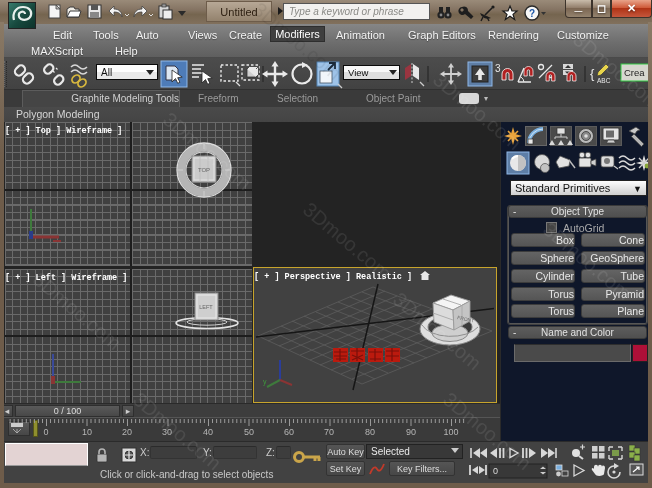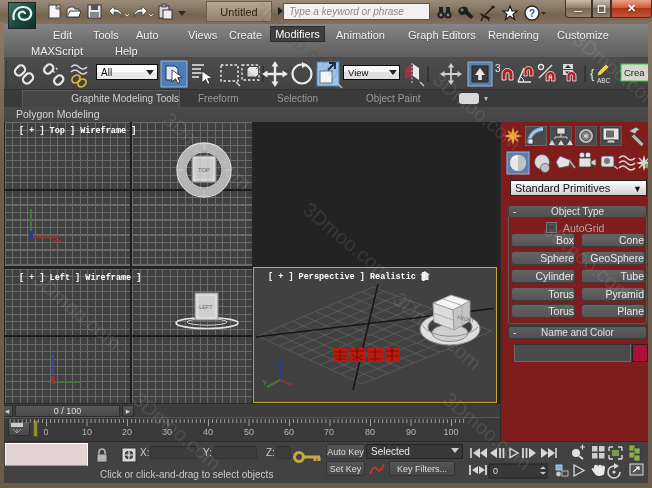--- a/index.html
+++ b/index.html
@@ -24,24 +24,24 @@
 
 #ribbon{position:absolute;left:-3px;top:90px;width:652px;height:17px;background:#3a3a3a}
 .rtab{position:absolute;top:1px;height:15px;color:#9b9b9b;font-size:10px;line-height:15px}
 #rtab-sel{position:absolute;left:22px;top:0;width:158px;height:17px;background:#454545;border:1px solid #5c5c5c;border-bottom:none;color:#cfcfcf;font-size:10px;text-align:right;line-height:16px}
 #pmod{position:absolute;left:-3px;top:107px;width:652px;height:29px;background:linear-gradient(#4a4a4a,#404040);border-bottom:3px solid #262626;color:#d5d5d5;font-size:10px}
 
 #vports{position:absolute;left:0px;top:122px;width:497px;height:281px;background:#232323}
 .vp{position:absolute;background:#404040;overflow:hidden}
 .grid{position:absolute;left:0;top:0;right:0;bottom:0;
  background-image:repeating-linear-gradient(to right,#6a6a6a 0,#6a6a6a 1px,transparent 1px,transparent 7.5px),repeating-linear-gradient(to bottom,#6a6a6a 0,#6a6a6a 1px,transparent 1px,transparent 7.5px)}
-.vlabel{position:absolute;left:14px;top:4px;color:#fff;font-family:"Liberation Mono",monospace;font-size:8.5px;font-weight:bold;letter-spacing:0px;white-space:nowrap}
+.vlabel{position:absolute;left:0;top:4px;color:#fff;font-family:"Liberation Mono",monospace;font-size:8.5px;font-weight:bold;letter-spacing:0px;white-space:nowrap}
 .axline{position:absolute;background:#1d1d1d}
 
-#cpanel{position:absolute;left:497px;top:122px;width:152px;height:319px;background:#7f1d1d;border-left:1px solid #2a2a2a}
+#cpanel{position:absolute;left:497px;top:122px;width:152px;height:319px;background:#0f172a;border-left:1px solid #2a2a2a}
 .rollout{position:absolute;left:7px;width:139px;height:13px;background:linear-gradient(#5d5d5d,#4f4f4f);border:1px solid #3a3a3a;border-radius:3px;color:#e2e2e2;font-size:10px;text-align:center;line-height:12px}
 .cbtn{position:absolute;width:64px;height:14px;background:linear-gradient(#646464,#555555);border:1px solid #3c3c3c;border-radius:3px;color:#e8e8e8;font-size:10.5px;text-align:right;line-height:13px}
 
 #tslider{position:absolute;left:-3px;top:403px;width:500px;height:14px;background:#3d3d3d;border-top:1px solid #2a2a2a}
 #truler{position:absolute;left:0;top:417px;width:497px;height:24px;background:#3a3a3a;border-top:1px solid #555}
 
 #status{position:absolute;left:-3px;top:441px;width:652px;height:42px;background:#424242;border-top:1px solid #2b2b2b}
 .sbtn{position:absolute;background:linear-gradient(#555,#474747);border:1px solid #333;border-radius:2px;color:#ddd;font-size:10px;text-align:center}
 .sfield{position:absolute;background:#3d3d3d;border:1px solid #333;border-top-color:#2b2b2b;border-radius:2px}
 .wm{position:absolute;color:rgba(255,255,255,0.09);font-size:20px;transform:rotate(40deg);white-space:nowrap;pointer-events:none;z-index:40}

